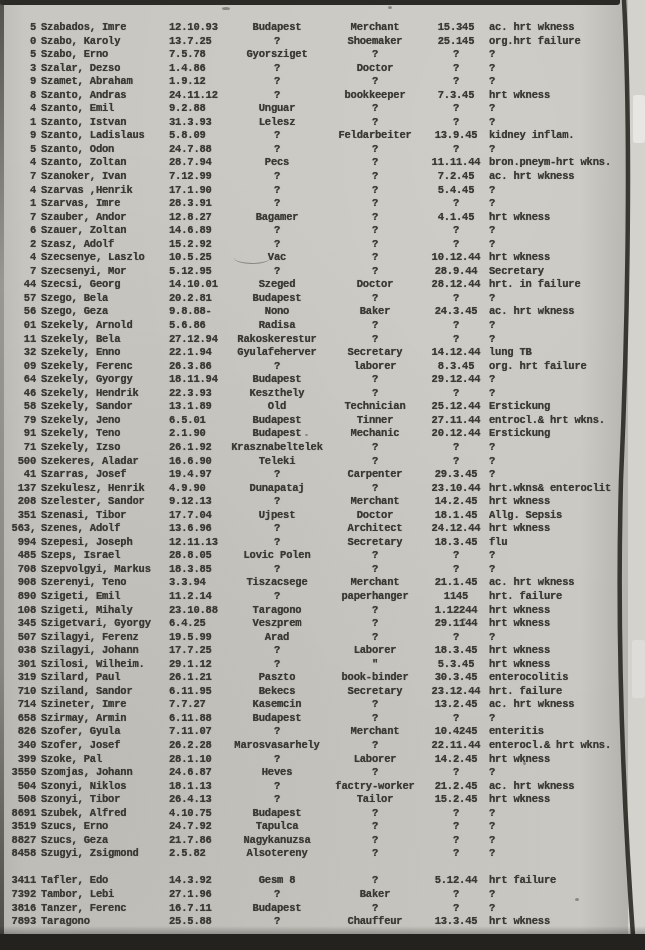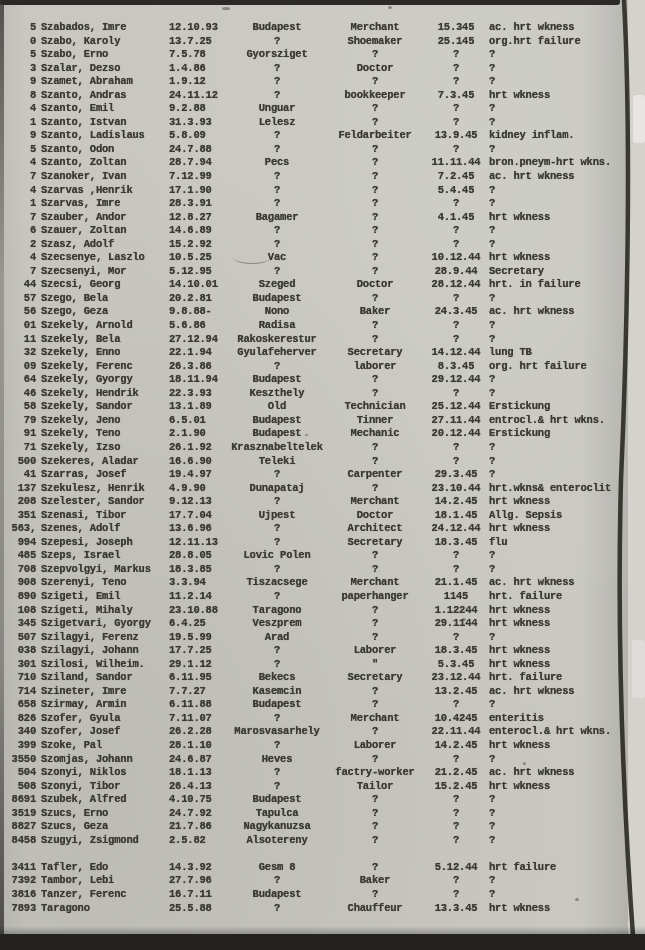--- a/index.html
+++ b/index.html
@@ -522,20 +522,29 @@
   <div class="row">
     <span class="c-id">301</span>
     <span class="c-name">Szilosi, Wilheim.</span>
     <span class="c-born">29.1.12</span>
     <span class="c-place">?</span>
     <span class="c-occ">"</span>
     <span class="c-died">5.3.45</span>
     <span class="c-cause">hrt wkness</span>
   </div>
 
+  <div class="row">
+    <span class="c-id">319</span>
+    <span class="c-name">Szilard, Paul</span>
+    <span class="c-born">26.1.21</span>
+    <span class="c-place">Paszto</span>
+    <span class="c-occ">book-binder</span>
+    <span class="c-died">30.3.45</span>
+    <span class="c-cause">enterocolitis</span>
+  </div>
 
   <div class="row">
     <span class="c-id">710</span>
     <span class="c-name">Sziland, Sandor</span>
     <span class="c-born">6.11.95</span>
     <span class="c-place">Bekecs</span>
     <span class="c-occ">Secretary</span>
     <span class="c-died">23.12.44</span>
     <span class="c-cause">hrt. failure</span>
   </div>
@@ -676,21 +685,21 @@
     <span class="c-born">14.3.92</span>
     <span class="c-place">Gesm 8</span>
     <span class="c-occ">?</span>
     <span class="c-died">5.12.44</span>
     <span class="c-cause">hrt failure</span>
   </div>
 
   <div class="row">
     <span class="c-id">7392</span>
     <span class="c-name">Tambor, Lebi</span>
-    <span class="c-born">27.7.96</span>
+    <span class="c-born">27.1.96</span>
     <span class="c-place">?</span>
     <span class="c-occ">Baker</span>
     <span class="c-died">?</span>
     <span class="c-cause">?</span>
   </div>
 
   <div class="row">
     <span class="c-id">3816</span>
     <span class="c-name">Tanzer, Ferenc</span>
     <span class="c-born">16.7.11</span>

